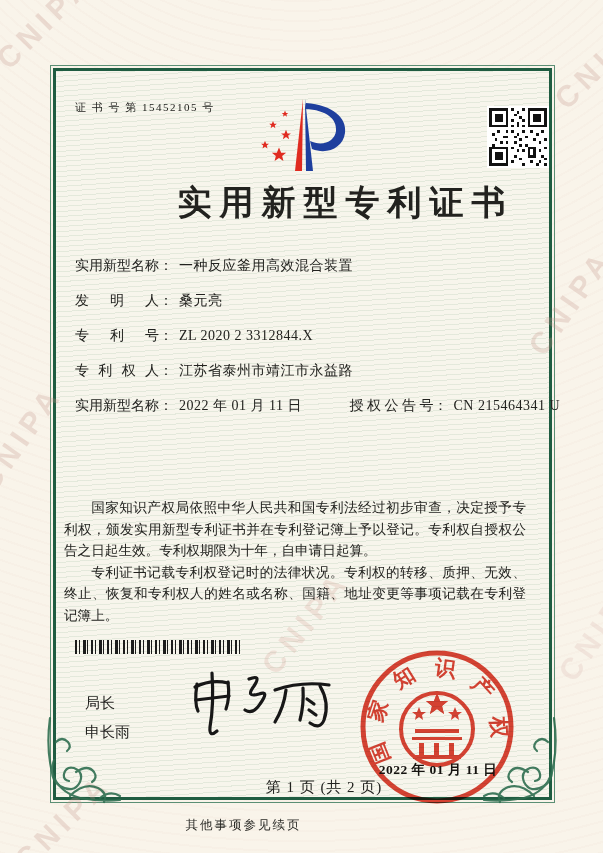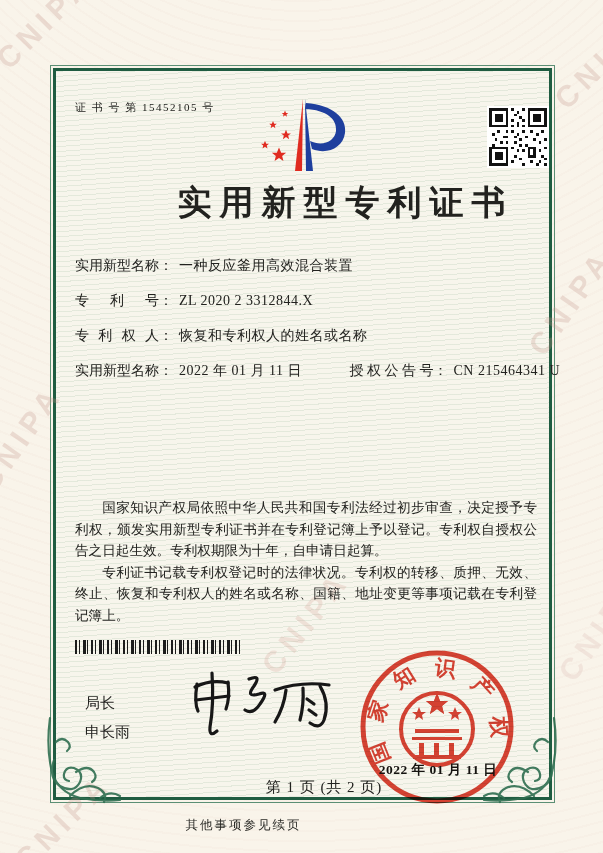--- a/index.html
+++ b/index.html
@@ -24,21 +24,21 @@
   #cert-no{left:75px;top:100px;font-size:11px;letter-spacing:1.5px;text-align:center;}
   #logo{left:248px;top:96px;width:110px;height:80px;}
   #qr{left:487px;top:106px;width:58px;height:58px;background:#fff;padding:2px;}
   #title{left:50px;top:180px;width:503px;text-align:center;font-size:34px;font-weight:700;letter-spacing:8px;padding-left:44px;}
   #fields{left:75px;top:255px;width:440px;font-size:14px;}
   .frow{margin-bottom:14px;height:21px;line-height:21px;white-space:nowrap;}
   .flabel{display:inline-block;width:84px;text-align:justify;text-align-last:justify;vertical-align:top;}
   .fcolon{display:inline-block;margin-right:6px;}
   .fvalue{letter-spacing:0.5px;}
   .frow.two-col .fgroup2{margin-left:44px;}
-  #paragraphs{left:75px;top:497px;width:462px;font-size:13.6px;line-height:21.5px;text-align:justify;}
+  #paragraphs{left:64px;top:497px;width:462px;font-size:13.6px;line-height:21.5px;text-align:justify;}
   #paragraphs p{margin:0;text-indent:2em;}
   #barcode{left:75px;top:640px;width:166px;height:14px;
      background:repeating-linear-gradient(90deg,#1c1c1c 0 2px,transparent 2px 4px,#1c1c1c 4px 5px,transparent 5px 8px,#1c1c1c 8px 11px,transparent 11px 12px,#1c1c1c 12px 13px,transparent 13px 16px);}
   #officer{left:85px;top:688px;font-family:"Liberation Sans","DejaVu Sans",sans-serif;
      font-size:15px;font-weight:400;line-height:29px;color:#1d1d1b;}
   #signature{left:183px;top:665px;width:155px;height:90px;z-index:10;}
   #seal{left:357px;top:647px;width:160px;height:160px;z-index:11;mix-blend-mode:multiply;opacity:0.95;}
   #seal-date{left:363px;top:761px;width:150px;text-align:center;z-index:12;
      font-size:13.5px;font-weight:700;letter-spacing:0.5px;color:#151310;}
   #page-num{left:50px;top:778px;width:548px;text-align:center;font-size:15px;letter-spacing:1px;}
@@ -127,24 +127,27 @@
     </g>
   </svg>
 
   <div class="content abs" id="title">实用新型专利证书</div>
 
   <div class="content abs" id="fields">
     <div class="frow">
       <span class="flabel">实用新型名称</span><span class="fcolon">：</span><span class="fvalue">一种反应釜用高效混合装置</span>
     </div>
     <div class="frow">
+      <span class="flabel">发明人</span><span class="fcolon">：</span><span class="fvalue">桑元亮</span>
+    </div>
+    <div class="frow">
       <span class="flabel">专利号</span><span class="fcolon">：</span><span class="fvalue">ZL 2020 2 3312844.X</span>
     </div>
     <div class="frow">
-      <span class="flabel">专利权人</span><span class="fcolon">：</span><span class="fvalue">恢复和专利权人的姓名或名称</span>
+      <span class="flabel">专利权人</span><span class="fcolon">：</span><span class="fvalue">江苏省泰州市靖江市永益路</span>
     </div>
     <div class="frow two-col">
       <span class="fgroup1"><span class="flabel">实用新型名称</span><span class="fcolon">：</span><span class="fvalue">2022 年 01 月 11 日</span></span>
       <span class="fgroup2"><span class="flabel">授权公告号</span><span class="fcolon">：</span><span class="fvalue">CN 215464341 U</span></span>
     </div>
   </div>
 
   <div class="content abs" id="paragraphs">
     <p>国家知识产权局依照中华人民共和国专利法经过初步审查，决定授予专利权，颁发实用新型专利证书并在专利登记簿上予以登记。专利权自授权公告之日起生效。专利权期限为十年，自申请日起算。</p>
     <p>专利证书记载专利权登记时的法律状况。专利权的转移、质押、无效、终止、恢复和专利权人的姓名或名称、国籍、地址变更等事项记载在专利登记簿上。</p>

